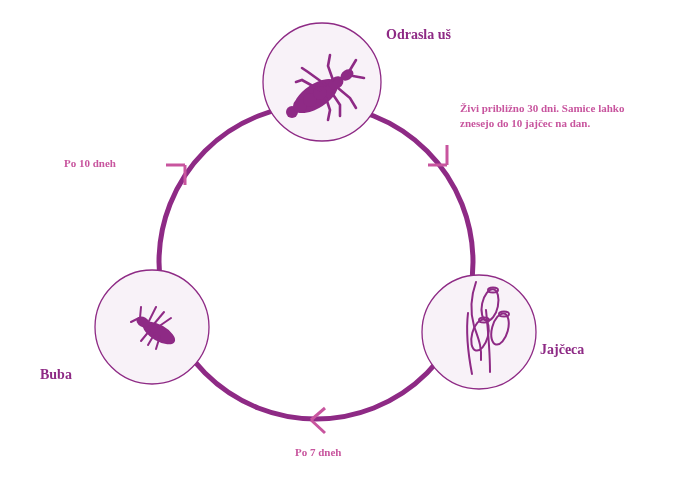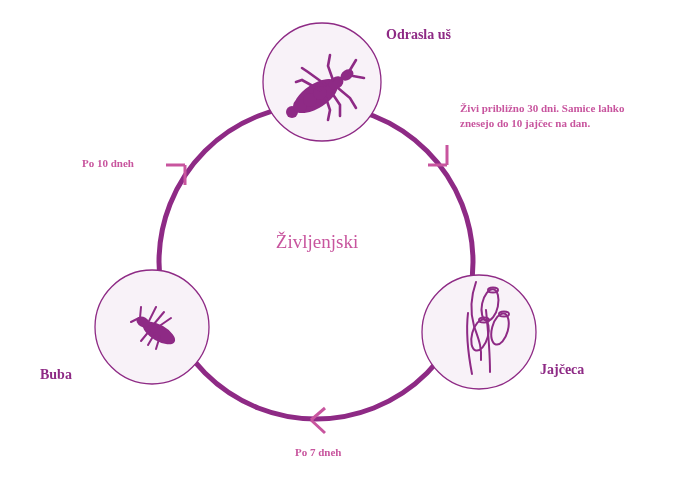--- a/index.html
+++ b/index.html
@@ -84,21 +84,20 @@
         <path d="M150 330 L141 341"></path>
         <path d="M155 333 L148 345"></path>
         <path d="M160 336 L156 349"></path>
       </g>
     </g>
   </g>
 </svg>
 
 <div class="label stage-label" style="left:386px; top:27px;">Odrasla uš</div>
 <div class="label note" style="left:460px; top:101px; width:200px;">Živi približno 30 dni. Samice lahko znesejo do 10 jajčec na dan.</div>
-<div class="label stage-label" style="left:540px; top:362px;">Jajčeca</div>
+<div class="label stage-label" style="left:540px; top:342px;">Jajčeca</div>
 <div class="label stage-label" style="left:40px; top:367px;">Buba</div>
 
-<div class="label note" style="left:82px; top:156px;">Po 10 dneh</div>
+<div class="label note" style="left:64px; top:156px;">Po 10 dneh</div>
 <div class="label note" style="left:295px; top:445px;">Po 7 dneh</div>
 
 <div class="label center-title" style="left:237px; top:230px;">
-  <div>Življenjski</div>
 </div>
 
 </body></html>

